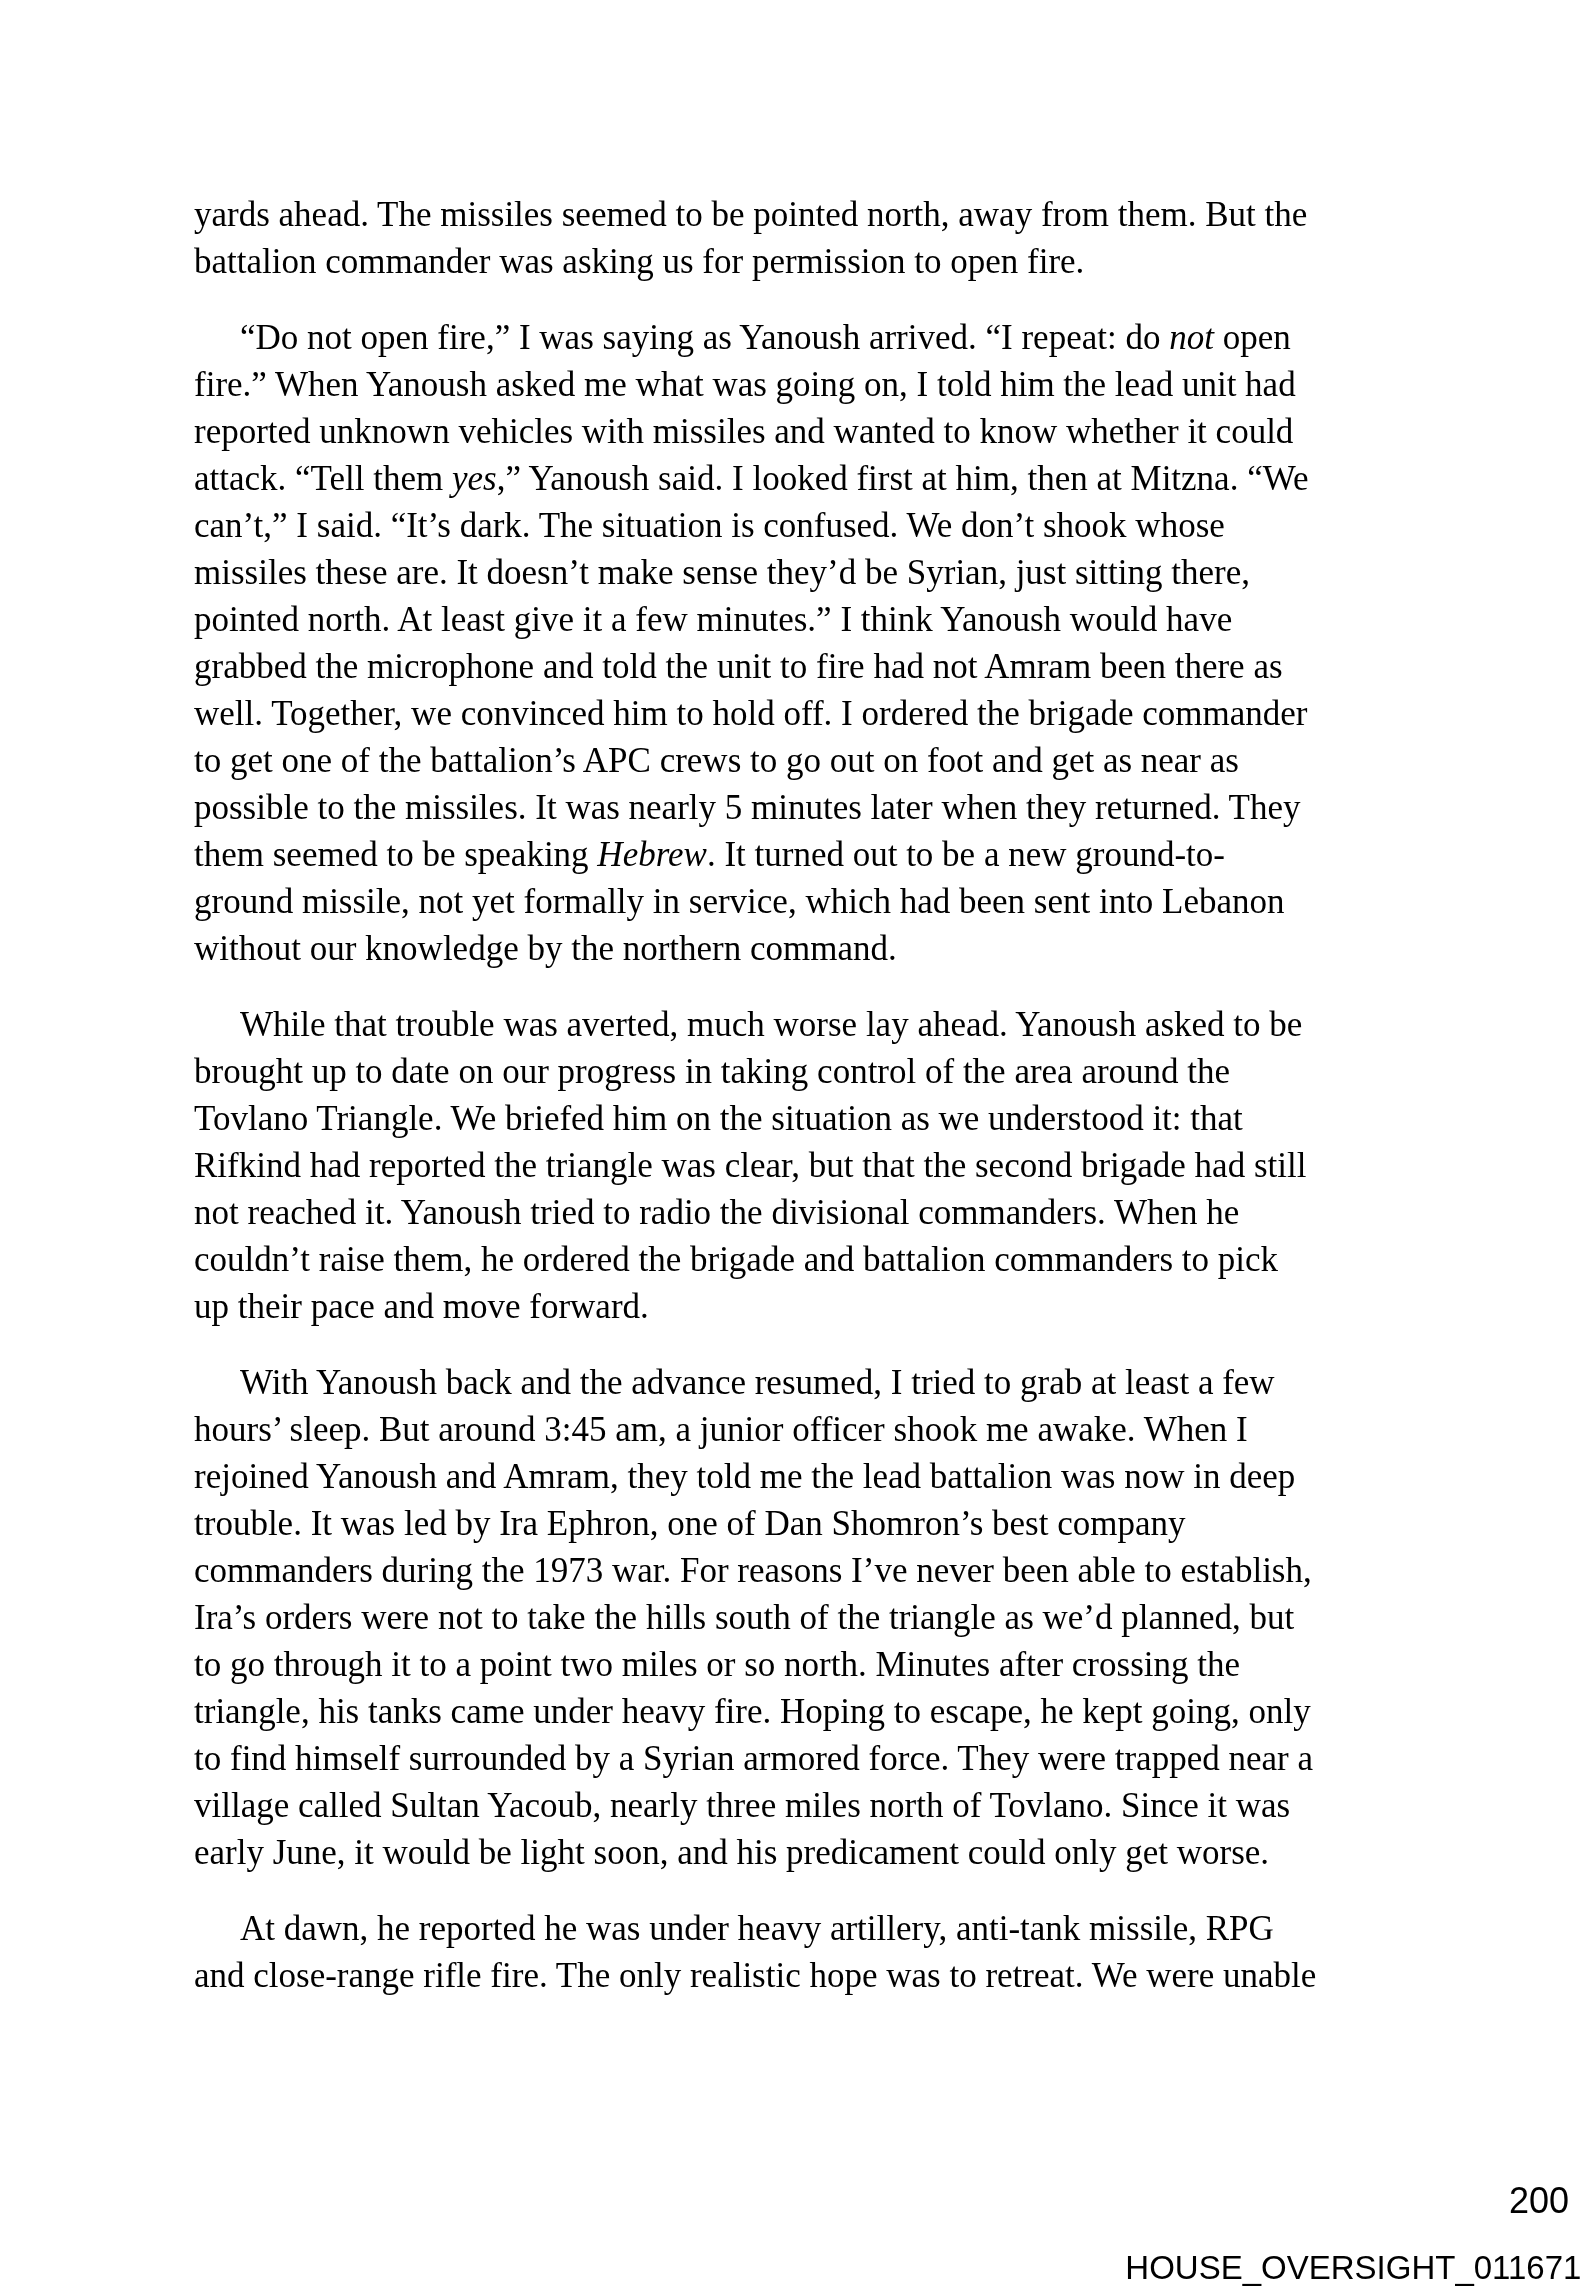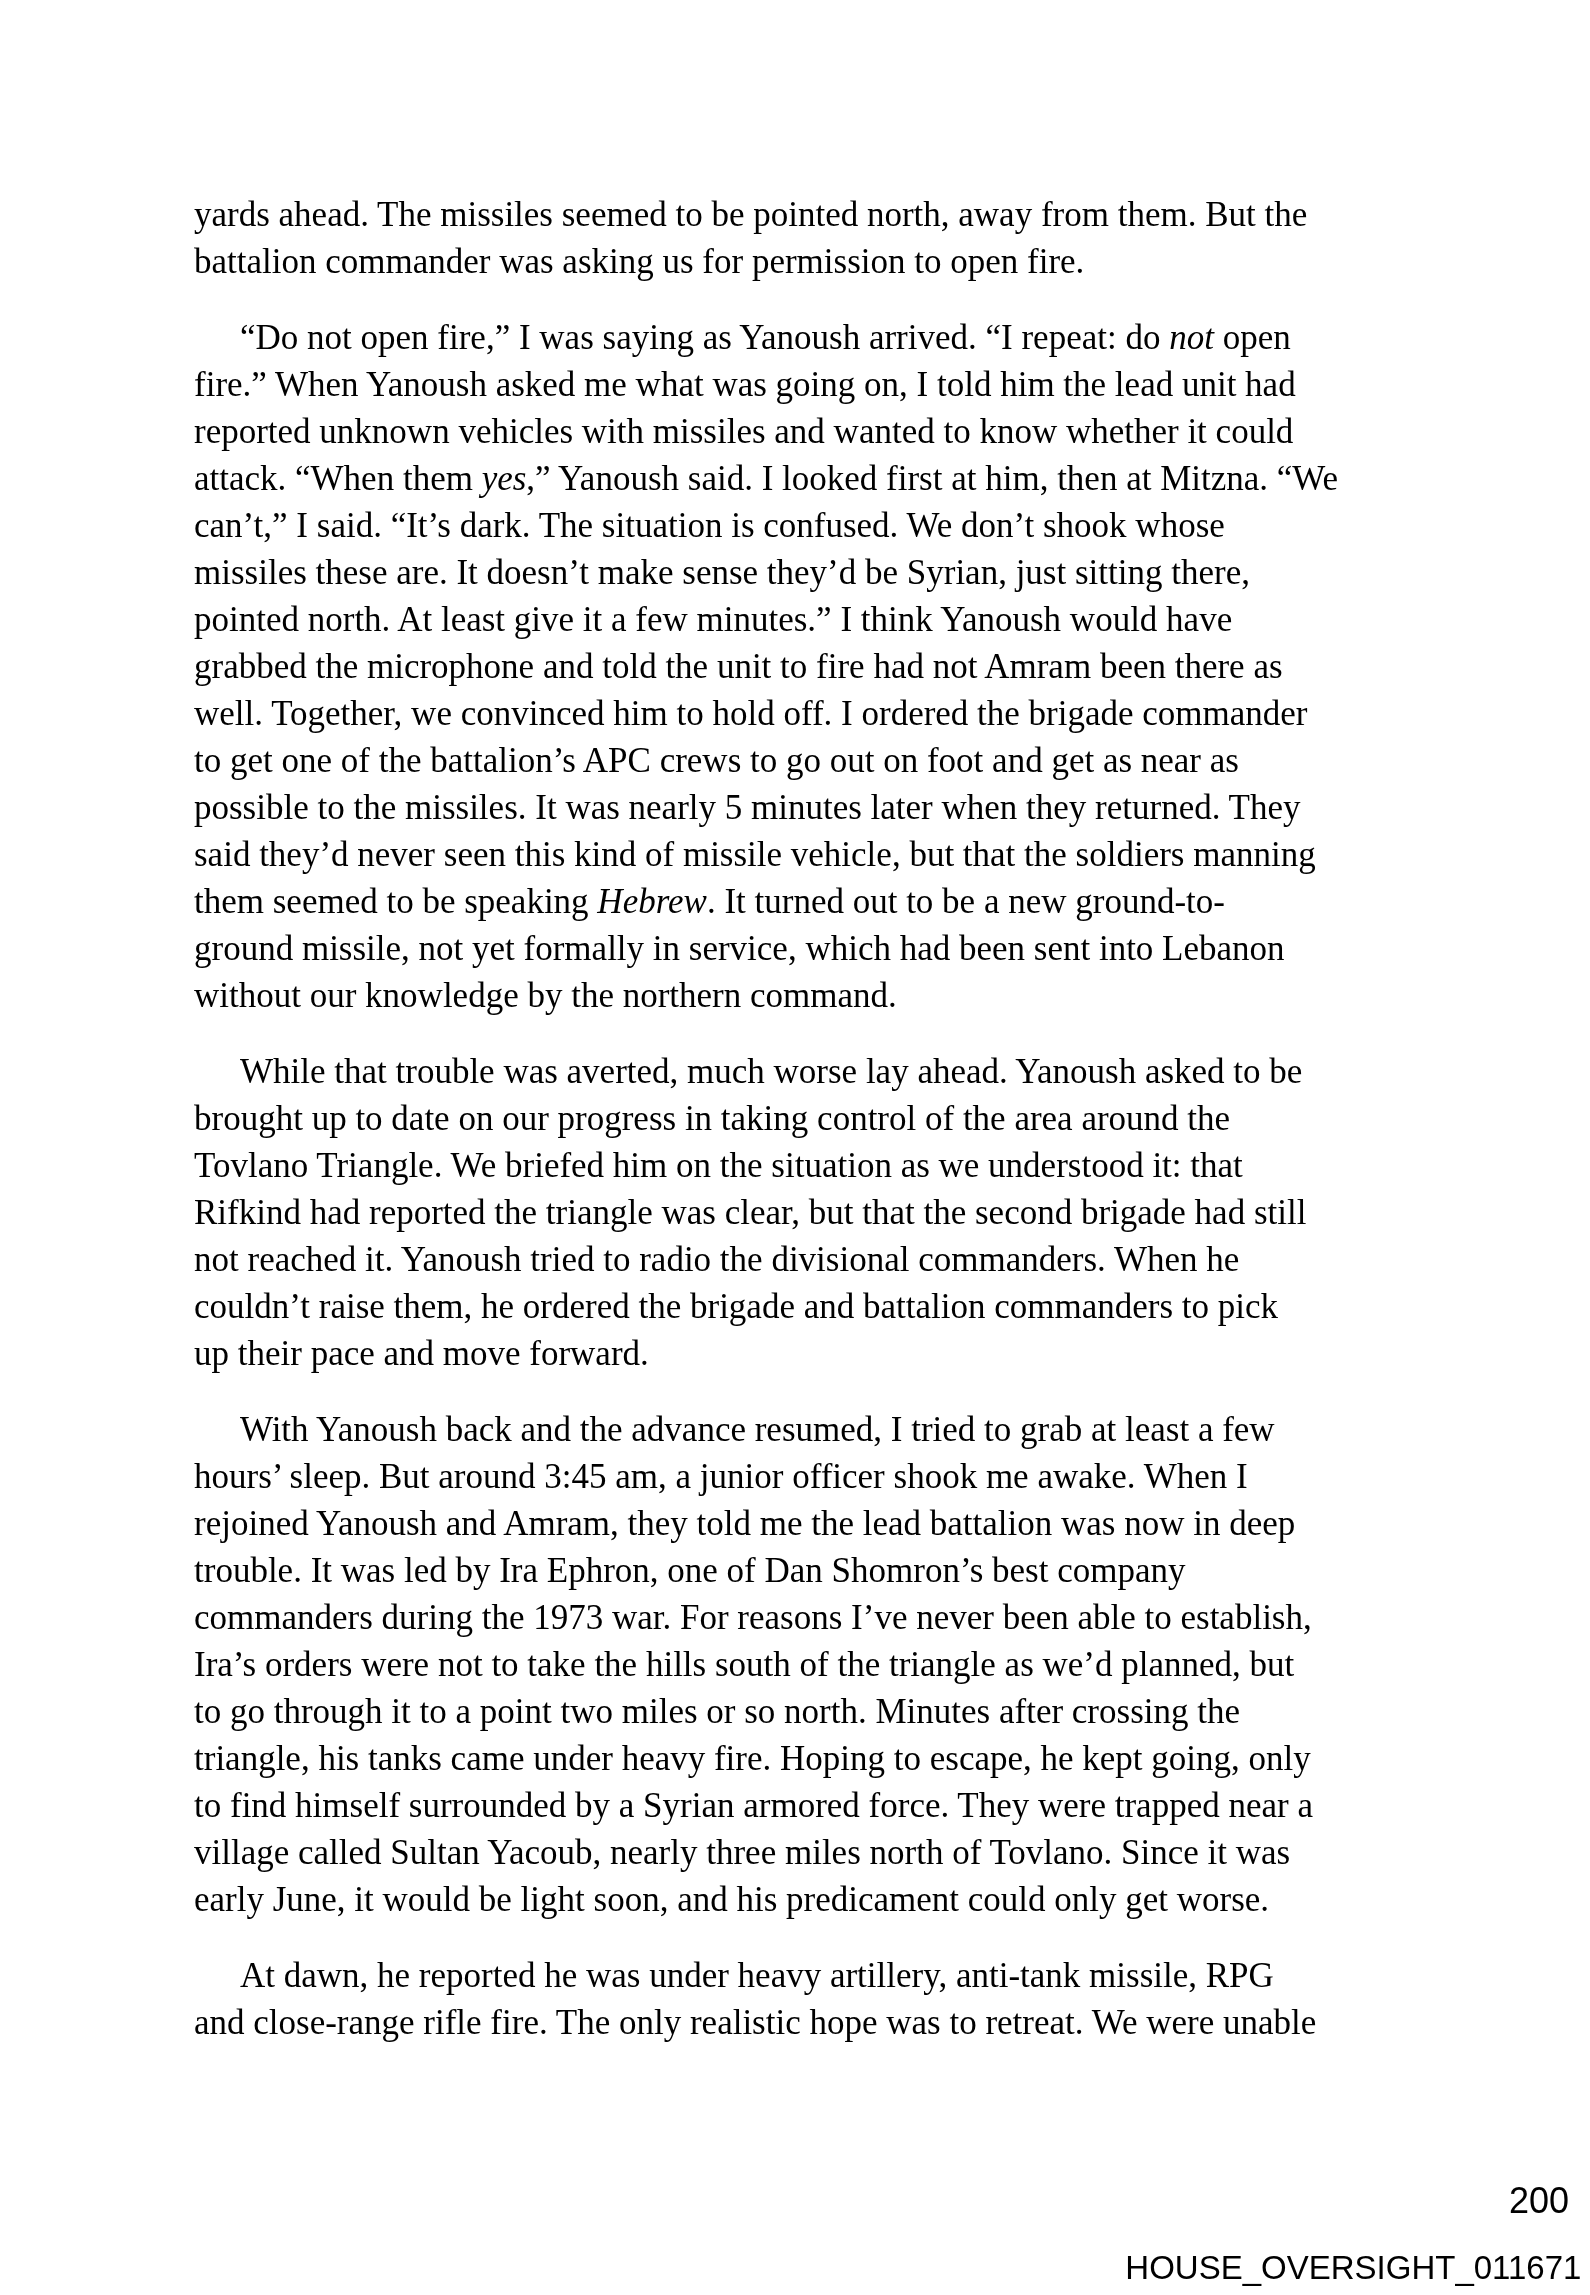--- a/index.html
+++ b/index.html
@@ -66,29 +66,28 @@
 <div class="page">
   <div class="body-text">
       <p>
         <span class="line"><span class="run">yards ahead. The missiles seemed to be pointed north, away from them. But the</span></span>
         <span class="line"><span class="run">battalion commander was asking us for permission to open fire.</span></span>
       </p>
       <p class="indent">
         <span class="line"><span class="run">“Do not open fire,” I was saying as Yanoush arrived. “I repeat: do </span><span class="run italic">not</span><span class="run"> open</span></span>
         <span class="line"><span class="run">fire.” When Yanoush asked me what was going on, I told him the lead unit had</span></span>
         <span class="line"><span class="run">reported unknown vehicles with missiles and wanted to know whether it could</span></span>
-        <span class="line"><span class="run">attack. “When them </span><span class="run italic">yes</span><span class="run">,” Yanoush said. I looked first at him, then at Mitzna. “We</span></span>
+        <span class="line"><span class="run">attack. “Tell them </span><span class="run italic">yes</span><span class="run">,” Yanoush said. I looked first at him, then at Mitzna. “We</span></span>
         <span class="line"><span class="run">can’t,” I said. “It’s dark. The situation is confused. We don’t shook whose</span></span>
         <span class="line"><span class="run">missiles these are. It doesn’t make sense they’d be Syrian, just sitting there,</span></span>
         <span class="line"><span class="run">pointed north. At least give it a few minutes.” I think Yanoush would have</span></span>
         <span class="line"><span class="run">grabbed the microphone and told the unit to fire had not Amram been there as</span></span>
         <span class="line"><span class="run">well. Together, we convinced him to hold off. I ordered the brigade commander</span></span>
         <span class="line"><span class="run">to get one of the battalion’s APC crews to go out on foot and get as near as</span></span>
         <span class="line"><span class="run">possible to the missiles. It was nearly 5 minutes later when they returned. They</span></span>
-        <span class="line"><span class="run">said they’d never seen this kind of missile vehicle, but that the soldiers manning</span></span>
         <span class="line"><span class="run">them seemed to be speaking </span><span class="run italic">Hebrew</span><span class="run">. It turned out to be a new ground-to-</span></span>
         <span class="line"><span class="run">ground missile, not yet formally in service, which had been sent into Lebanon</span></span>
         <span class="line"><span class="run">without our knowledge by the northern command.</span></span>
       </p>
       <p class="indent">
         <span class="line"><span class="run">While that trouble was averted, much worse lay ahead. Yanoush asked to be</span></span>
         <span class="line"><span class="run">brought up to date on our progress in taking control of the area around the</span></span>
         <span class="line"><span class="run">Tovlano Triangle. We briefed him on the situation as we understood it: that</span></span>
         <span class="line"><span class="run">Rifkind had reported the triangle was clear, but that the second brigade had still</span></span>
         <span class="line"><span class="run">not reached it. Yanoush tried to radio the divisional commanders. When he</span></span>

